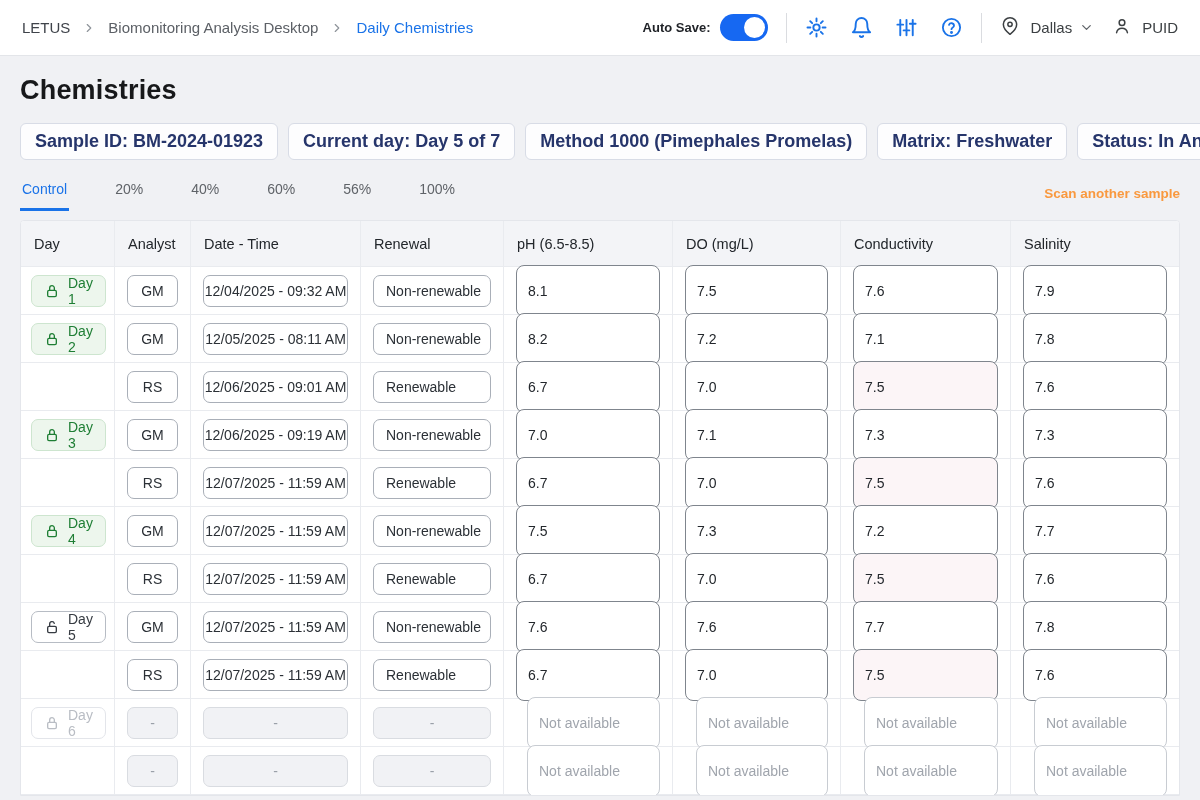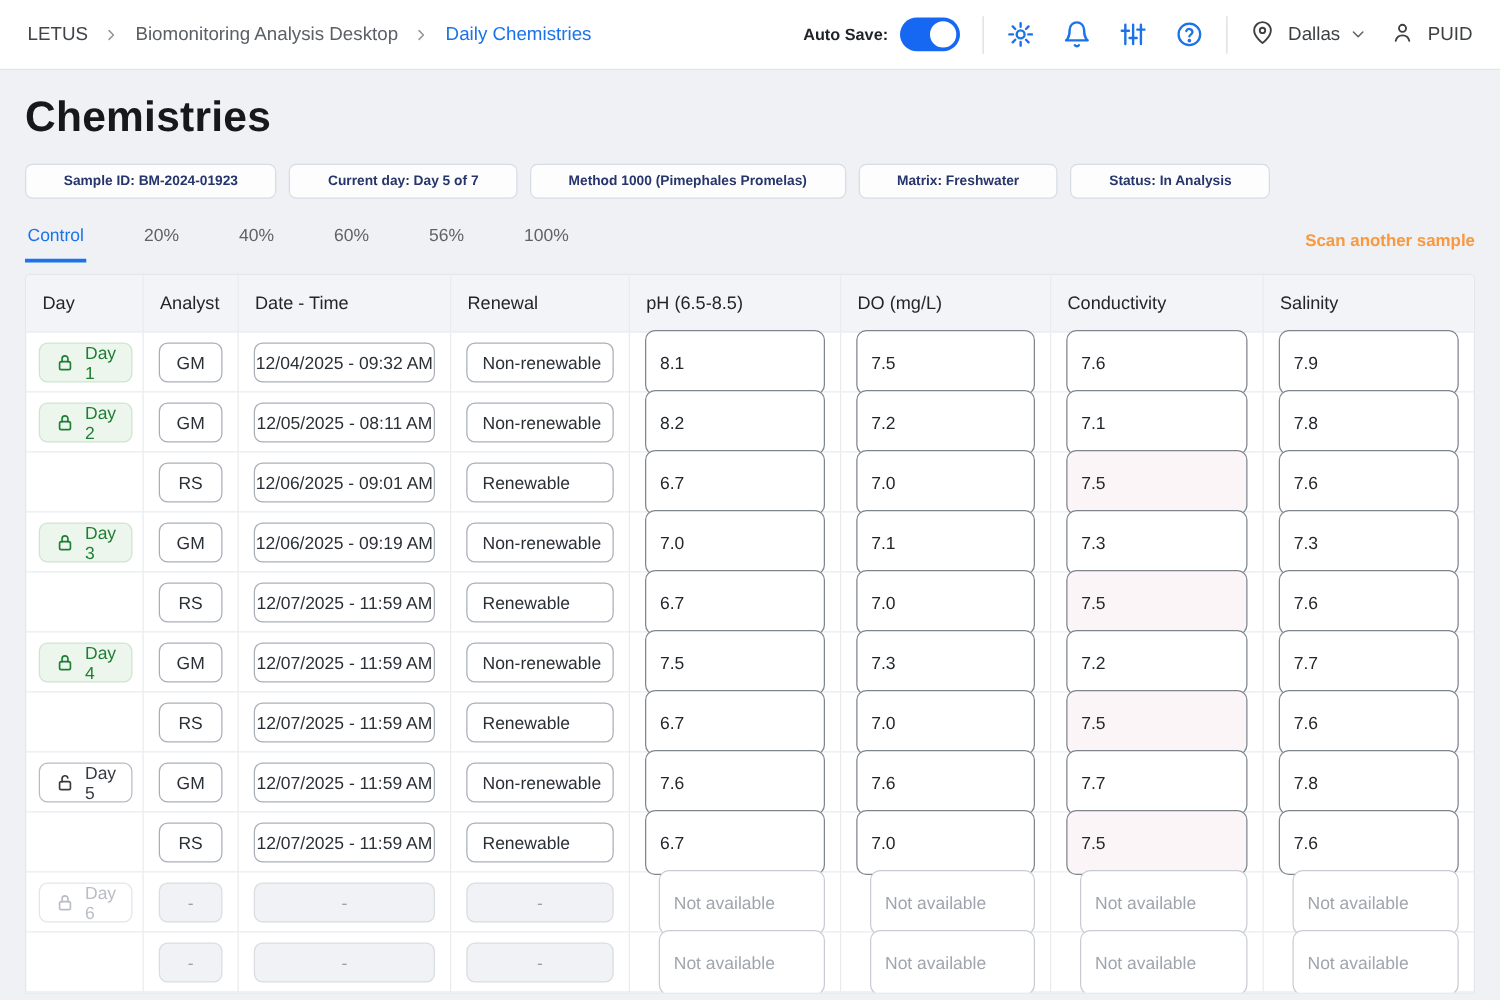--- a/index.html
+++ b/index.html
@@ -29,25 +29,25 @@
   .toggle-knob{ width:21px; height:21px; border-radius:50%; background:#fff; position:absolute; top:3px; right:3px; }
   .vdiv{ width:1px; height:30px; background:#dadce0; }
   .icon-row{ display:flex; align-items:center; gap:22px; }
   .icon-btn{ width:23px; height:23px; cursor:pointer; display:flex; }
   .icon-btn svg{ width:100%; height:100%; }
   .loc, .user{ display:flex; align-items:center; gap:7px; font-size:15px; color:#3c4043; cursor:pointer; }
   .loc svg, .user svg{ width:20px; height:20px; }
   .chev{ display:flex; } .chev svg{ width:15px; height:15px; color:#5f6368; }
   
   .content{ padding:0 20px; }
-  .page-title{ font-size:34px; font-weight:700; color:#17181a; margin:19px 0 0 0; letter-spacing:.2px; }
+  .page-title{ font-size:27px; font-weight:700; color:#17181a; margin:19px 0 0 0; letter-spacing:.2px; }
   .chips{ display:flex; gap:10px; margin-top:17px; }
   .chip{
     background:#fdfdfe; border:1px solid #d8dce6; border-radius:6px;
-    padding:7px 30px; font-size:11px; font-weight:700; color:#26356b; white-space:nowrap;
+    padding:7px 14px; font-size:18px; font-weight:700; color:#26356b; white-space:nowrap;
   }
   .tabs-row{ display:flex; align-items:flex-end; justify-content:space-between; margin-top:12px; }
   .tabs{ display:flex; }
   .tab{ padding:9px 2px 11px; margin-right:44px; font-size:14px; font-weight:500; color:#5f6368; cursor:pointer; border-bottom:3px solid transparent; }
   .tab.active{ color:#1a73e8; border-bottom-color:#1a73e8; }
   .scan-link{ font-size:13.5px; font-weight:700; cursor:pointer; padding-bottom:10px; }
   
   .grid-table{ margin-top:9px; background:#fff; border:1px solid #e4e6eb; border-radius:4px 4px 0 0; overflow:hidden; }
   .trow{ display:grid; grid-template-columns:94px 76px 170px 143px 169px 168px 170px 168px; }
   .th,.td{ border-right:1px solid #e9ebef; border-bottom:1px solid #e9ebef; }

